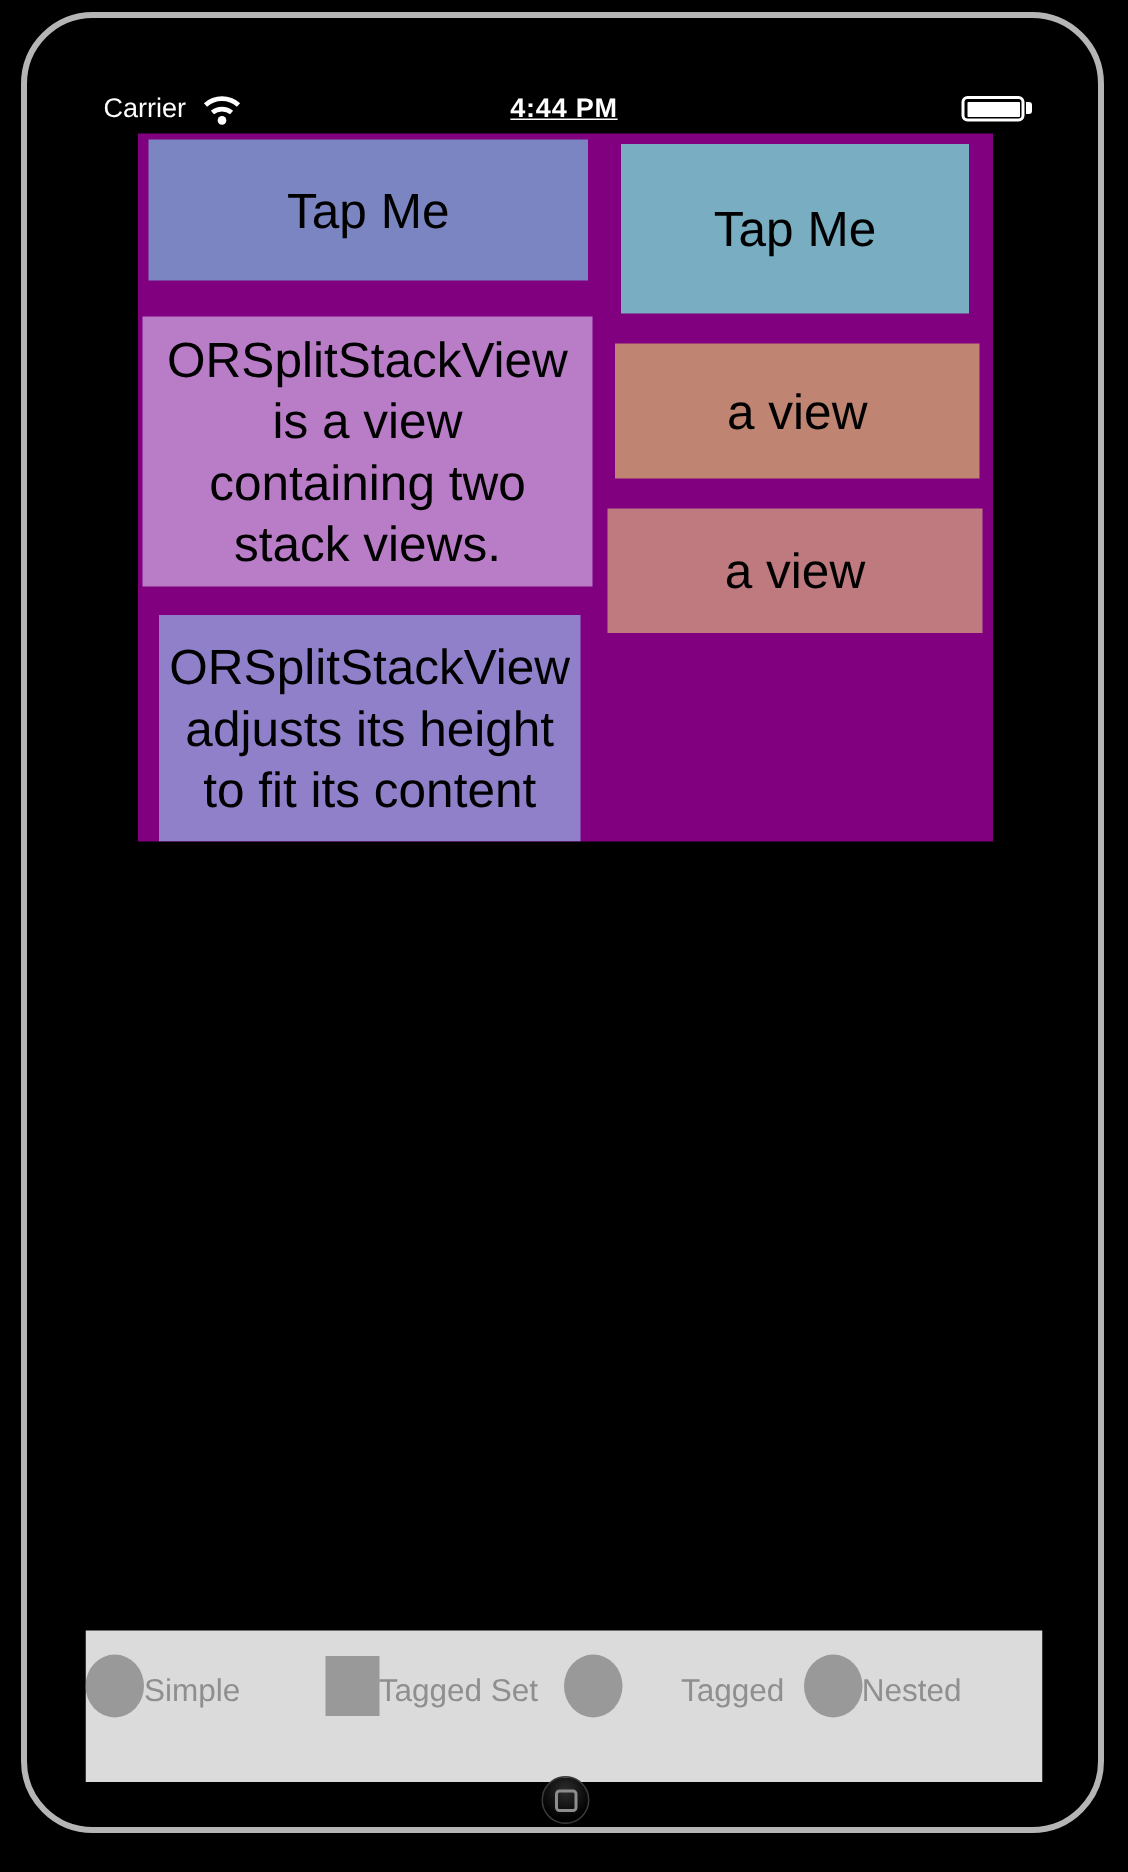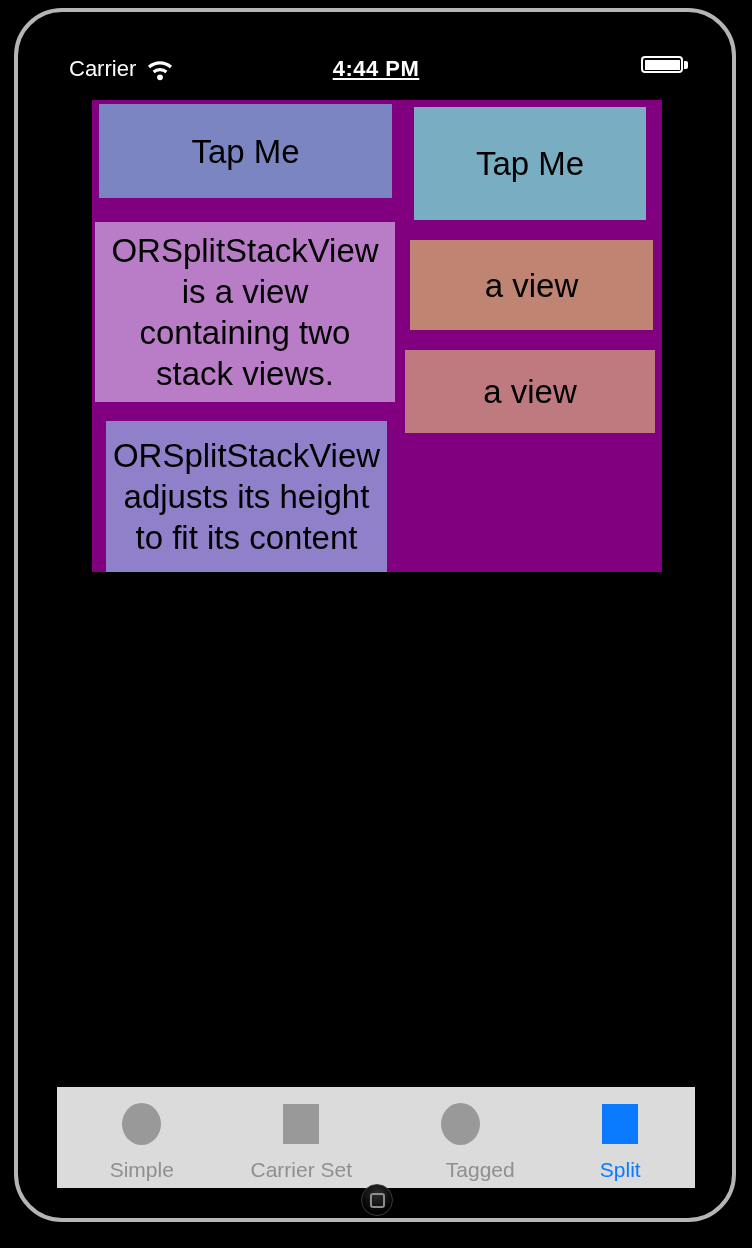--- a/index.html
+++ b/index.html
@@ -7,43 +7,43 @@
        font-family:"Liberation Sans","DejaVu Sans",sans-serif;}
 
   
   .device-frame{position:absolute;left:14px;top:8px;width:722px;height:1214px;
     box-sizing:border-box;border:4px solid #b5b5b5;border-radius:48px;background:#000;}
 
   .screen{position:absolute;left:39px;top:44px;width:638px;height:1132px;background:#000;overflow:hidden;}
 
   
   .status-bar{position:absolute;left:0;top:0;width:638px;height:32px;
-    display:flex;align-items:flex-start;color:#fff;font-size:22px;}
+    display:flex;align-items:center;color:#fff;font-size:18px;}
   .sb-left{display:flex;align-items:center;padding-left:12px;}
   .wifi{margin-left:9px;display:block;}
   .sb-time{position:absolute;left:0;right:0;text-align:center;font-weight:700;letter-spacing:.5px;text-decoration:underline;}
   .sb-right{margin-left:auto;display:flex;align-items:center;padding-right:7px;}
   .battery-body{width:42px;height:17px;box-sizing:border-box;border:2px solid #fff;border-radius:4px;
     padding:1.5px;background:#fff;background-clip:content-box;}
   .battery-nub{width:4px;height:8px;background:#fff;border-radius:0 2px 2px 0;margin-left:1px;}
 
   
-  .split-container{position:absolute;left:35px;top:44px;width:570px;height:472px;overflow:hidden;}
+  .split-container{position:absolute;left:35px;top:33px;width:570px;height:472px;overflow:hidden;}
   .box{position:absolute;display:flex;align-items:center;justify-content:center;
     color:#000;text-align:center;white-space:pre-line;font-size:33px;line-height:41px;}
   .tapme-left {left:7px;  top:4px;  width:293px;height:94px;}
   .orchid-box {left:3px;  top:122px;width:300px;height:180px;}
   .lavender-box{left:14px;top:321px;width:281px;height:151px;}
   .tapme-right{left:322px;top:7px; width:232px;height:113px;}
   .aview-1    {left:318px;top:140px;width:243px;height:90px;}
   .aview-2    {left:313px;top:250px;width:250px;height:83px;}
 
   
   .tab-bar{position:absolute;left:0;top:1031px;width:638px;height:101px;display:flex;}
-  .tab-item{flex:1;display:flex;flex-direction:column;align-items:center;padding-top:16px;cursor:default;padding-left:10px;}
+  .tab-item{flex:1;display:flex;flex-direction:row;align-items:flex-start;padding-top:16px;cursor:default;}
   .tab-icon.circle{width:39px;height:42px;border-radius:50%;}
   .tab-icon.square{width:36px;height:40px;margin:1px 0;}
   .tab-label{font-size:21px;margin-top:13px;}
 
   
   .home-button{position:absolute;left:343px;top:1172px;width:30px;height:30px;border-radius:50%;
     background:radial-gradient(circle at 50% 30%,#2e2e2e,#000 72%);
     border:1px solid #3c3c3c;display:flex;align-items:center;justify-content:center;}
   .home-square{width:11px;height:11px;border:2px solid #8d8d8d;border-radius:3px;}
 </style>
@@ -83,29 +83,29 @@
       <div class="box aview-2" style="background: rgb(191, 122, 128);">a view</div>
     </div>
 
     <div class="tab-bar" style="background: rgb(219, 219, 219);">
         <div class="tab-item">
           <div class="tab-icon circle" style="background: rgb(153, 153, 153);"></div>
           <div class="tab-label" style="color: rgb(143, 143, 143);">Simple</div>
         </div>
         <div class="tab-item">
           <div class="tab-icon square" style="background: rgb(153, 153, 153);"></div>
-          <div class="tab-label" style="color: rgb(143, 143, 143);">Carrier Set</div>
+          <div class="tab-label" style="color: rgb(143, 143, 143);">Tagged Set</div>
         </div>
         <div class="tab-item">
           <div class="tab-icon circle" style="background: rgb(153, 153, 153);"></div>
           <div class="tab-label" style="color: rgb(143, 143, 143); margin-left: 39px;">Tagged</div>
         </div>
         <div class="tab-item">
-          <div class="tab-icon square" style="background: rgb(10, 122, 255);"></div>
-          <div class="tab-label" style="color: rgb(10, 122, 255);">Split</div>
+          <div class="tab-icon circle" style="background: rgb(153, 153, 153);"></div>
+          <div class="tab-label" style="color: rgb(143, 143, 143);">Nested</div>
         </div>
       </div>
 
   </div>
 
   <div class="home-button">
     <div class="home-square"></div>
   </div>
 </div>
 

